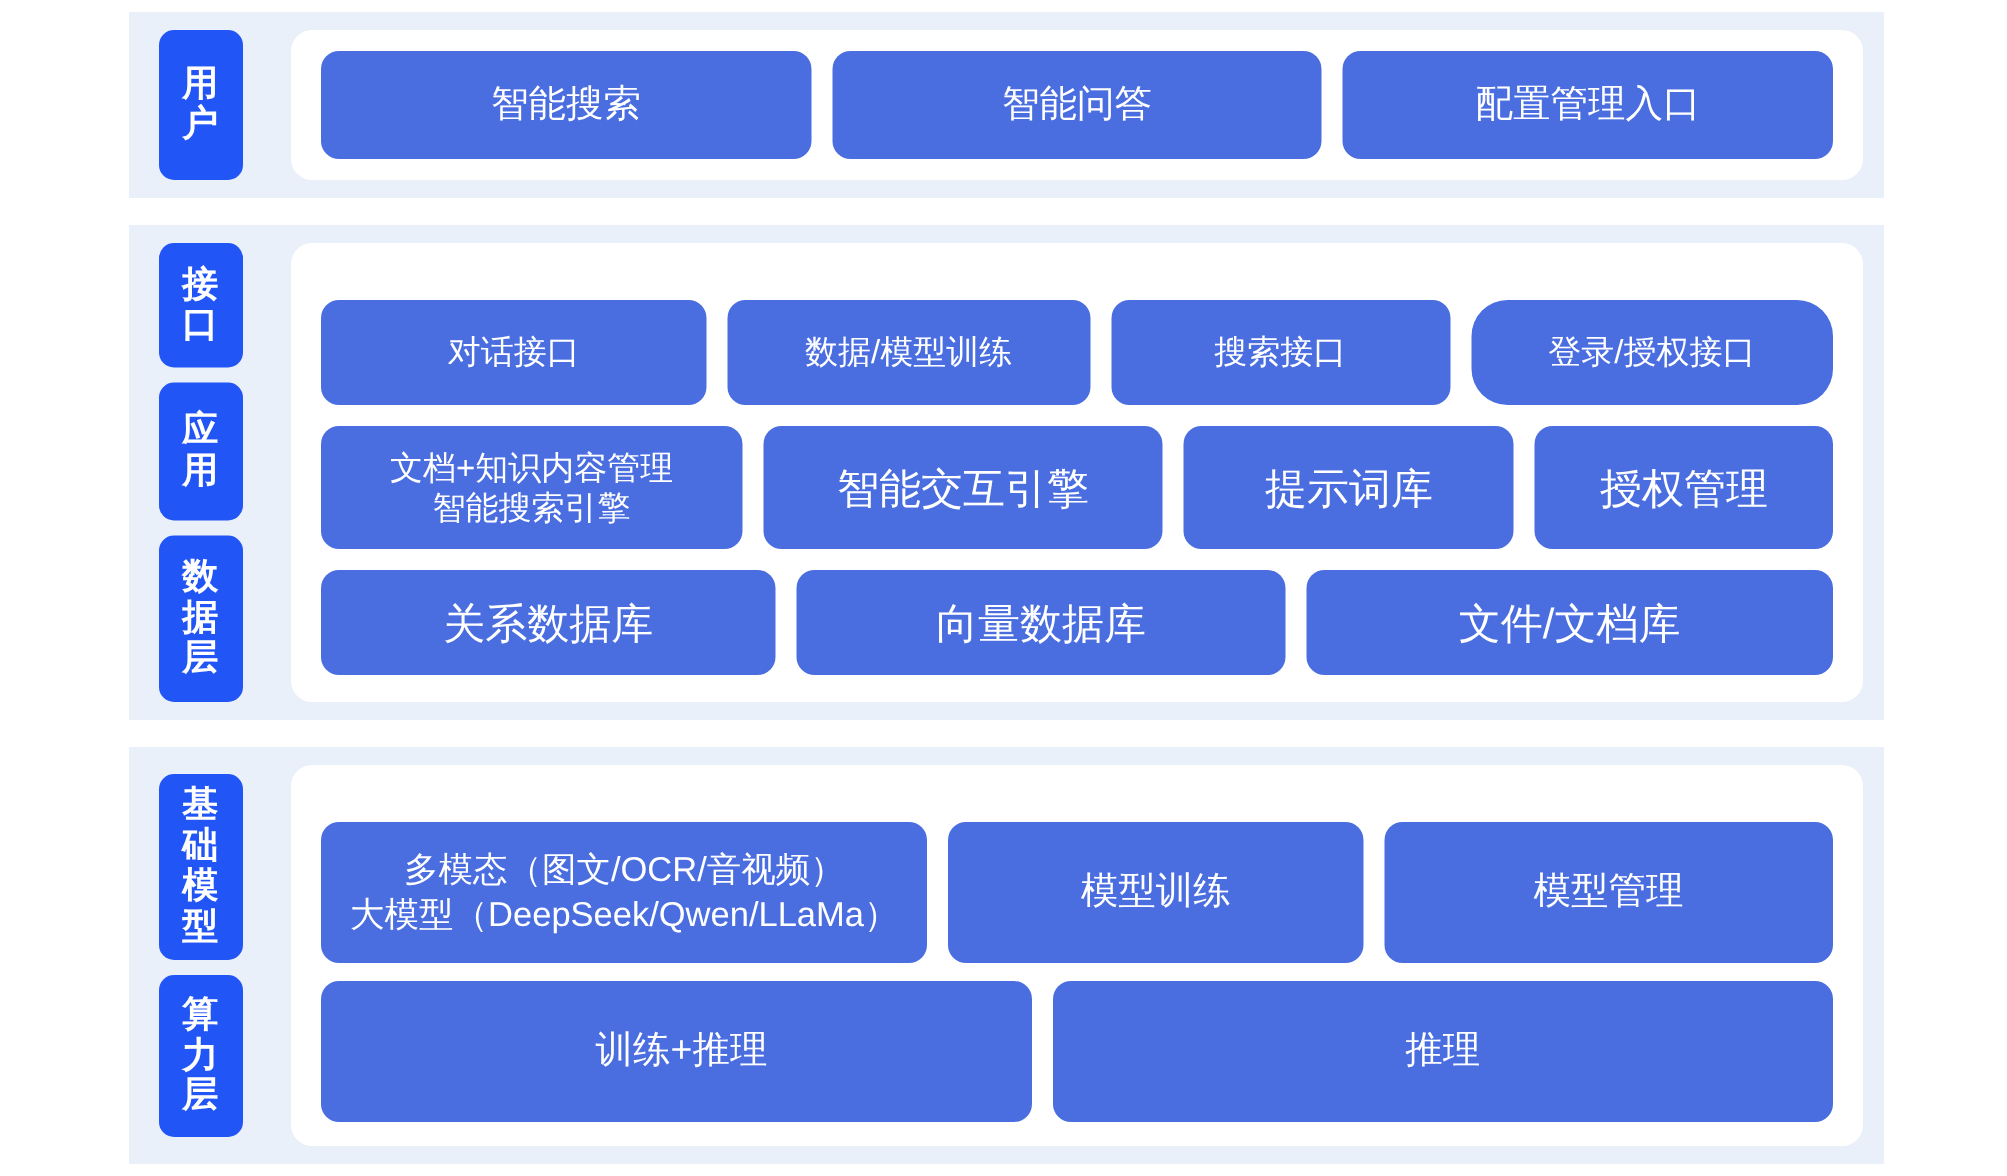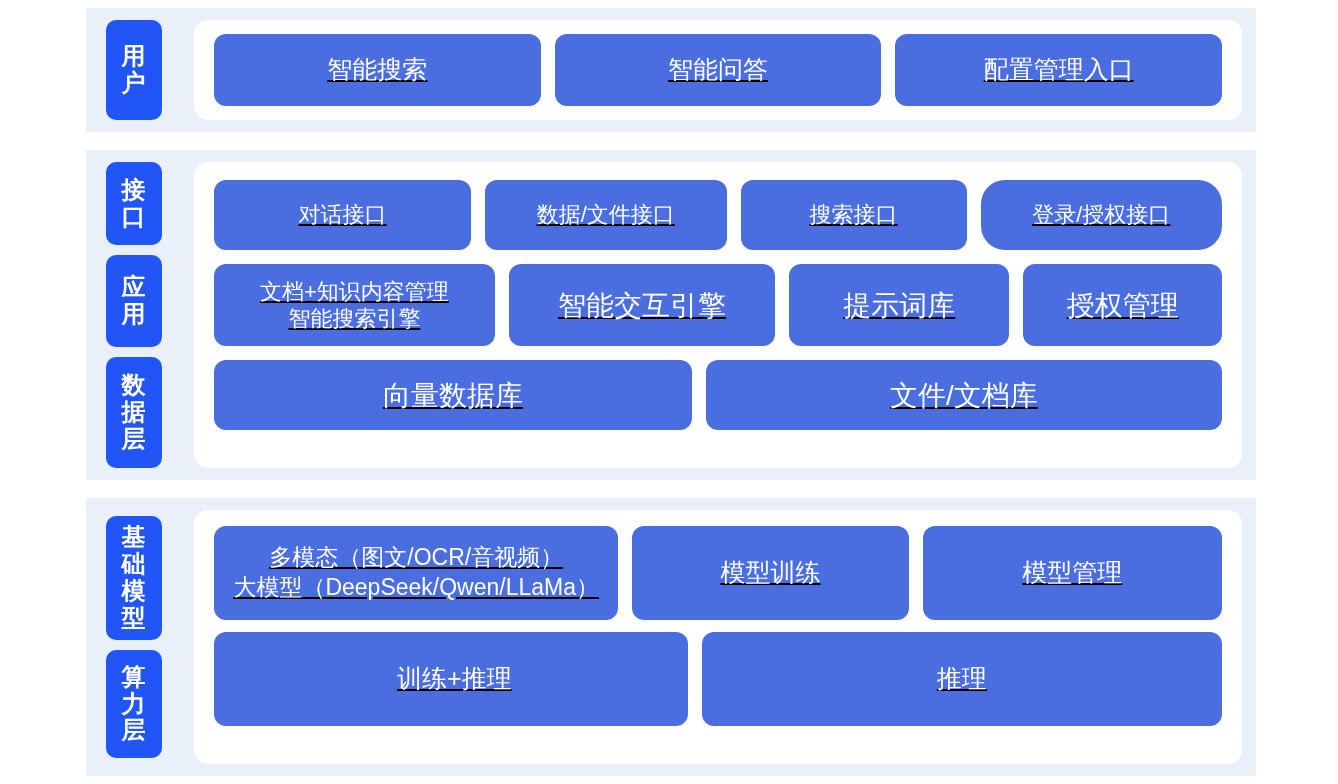--- a/index.html
+++ b/index.html
@@ -63,23 +63,22 @@
 
   
   .card {
     flex: 1;
     background: #ffffff;
     border-radius: 14px;
     margin: 12px 14px 12px 12px;
     padding: 16px 20px;
     display: flex;
     flex-direction: column;
-    justify-content: flex-start;
+    justify-content: flex-end;
     gap: 12px;
-    text-decoration: underline;
   }
 
   .row {
     display: flex;
     gap: 14px;
     align-items: stretch;
   }
 
   
   .box {
@@ -137,34 +136,35 @@
   <div class="band" id="band-middle" style="background: rgb(234, 240, 250);">
     <div class="band-tabs">
       <div class="tab" style="height: 84px; background: rgb(34, 85, 245); color: rgb(255, 255, 255);"><span>接</span><span>口</span></div>
       <div class="tab" style="height: 92px; background: rgb(34, 85, 245); color: rgb(255, 255, 255);"><span>应</span><span>用</span></div>
       <div class="tab" style="height: 112px; background: rgb(34, 85, 245); color: rgb(255, 255, 255);"><span>数</span><span>据</span><span>层</span></div>
     </div>
     <div class="card" style="background: rgb(255, 255, 255);">
 
       <div class="row">
         <div class="box sm" style="flex: 1.07 1 0px; background: rgb(74, 110, 224); color: rgb(255, 255, 255);">对话接口</div>
-        <div class="box sm" style="flex: 1 1 0px; background: rgb(74, 110, 224); color: rgb(255, 255, 255);">数据/文件接口</div>
+        <div class="box sm" style="flex: 1 1 0px; background: rgb(74, 110, 224); color: rgb(255, 255, 255);">数据/模型训练</div>
         <div class="box sm" style="flex: 0.93 1 0px; background: rgb(74, 110, 224); color: rgb(255, 255, 255);">搜索接口</div>
         <div class="box sm" style="flex: 1 1 0px; background: rgb(74, 110, 224); color: rgb(255, 255, 255); border-radius: 24px;">登录/授权接口</div>
       </div>
 
       <div class="row row-app">
         <div class="box sm" style="flex: 1.46 1 0px; background: rgb(74, 110, 224); color: rgb(255, 255, 255);">文档+知识内容管理
 智能搜索引擎</div>
         <div class="box" style="flex: 1.38 1 0px; background: rgb(74, 110, 224); color: rgb(255, 255, 255);">智能交互引擎</div>
         <div class="box" style="flex: 1.12 1 0px; background: rgb(74, 110, 224); color: rgb(255, 255, 255);">提示词库</div>
         <div class="box" style="flex: 1 1 0px; background: rgb(74, 110, 224); color: rgb(255, 255, 255);">授权管理</div>
       </div>
 
       <div class="row">
+        <div class="box" style="flex: 1 1 0px; background: rgb(74, 110, 224); color: rgb(255, 255, 255);">关系数据库</div>
         <div class="box" style="flex: 1.08 1 0px; background: rgb(74, 110, 224); color: rgb(255, 255, 255);">向量数据库</div>
         <div class="box" style="flex: 1.17 1 0px; background: rgb(74, 110, 224); color: rgb(255, 255, 255);">文件/文档库</div>
       </div>
 
     </div>
   </div>
 
   <div class="band" id="band-bottom" style="background: rgb(234, 240, 250);">
     <div class="band-tabs">
       <div class="tab" style="height: 124px; background: rgb(34, 85, 245); color: rgb(255, 255, 255);"><span>基</span><span>础</span><span>模</span><span>型</span></div>

